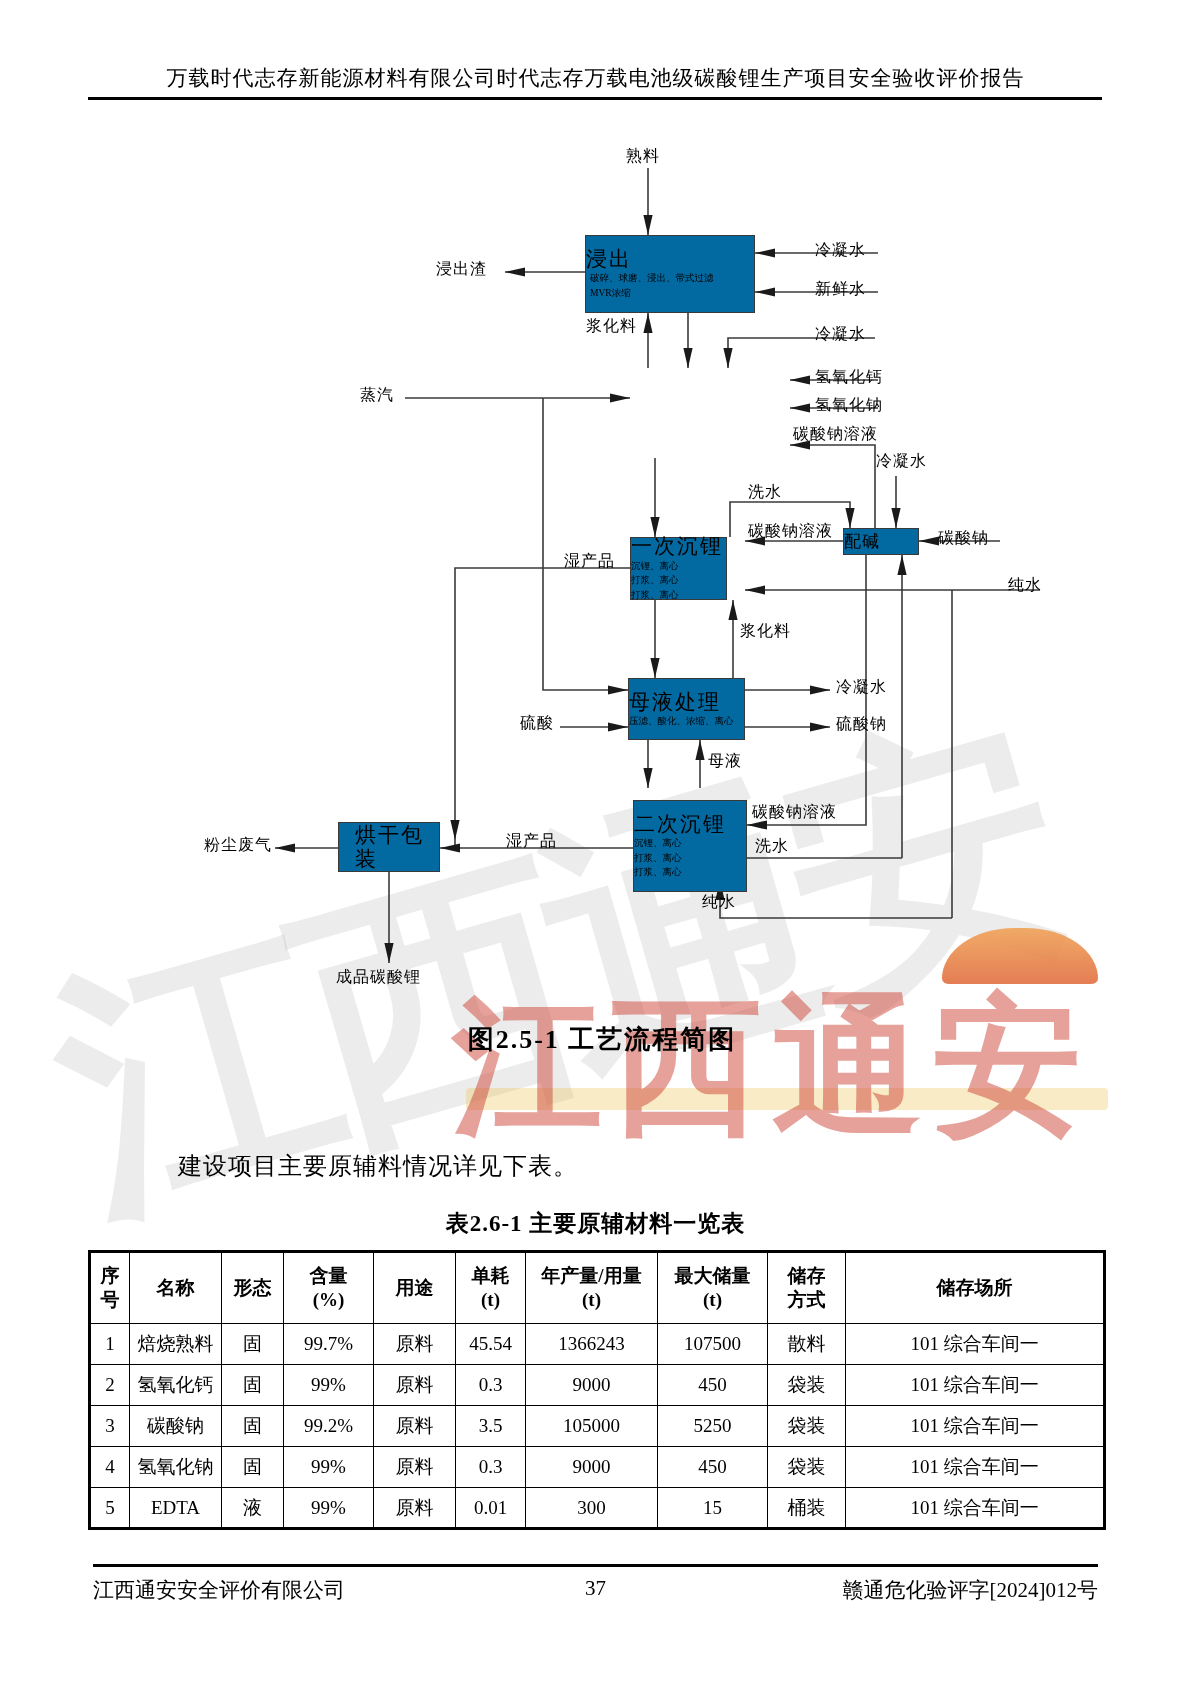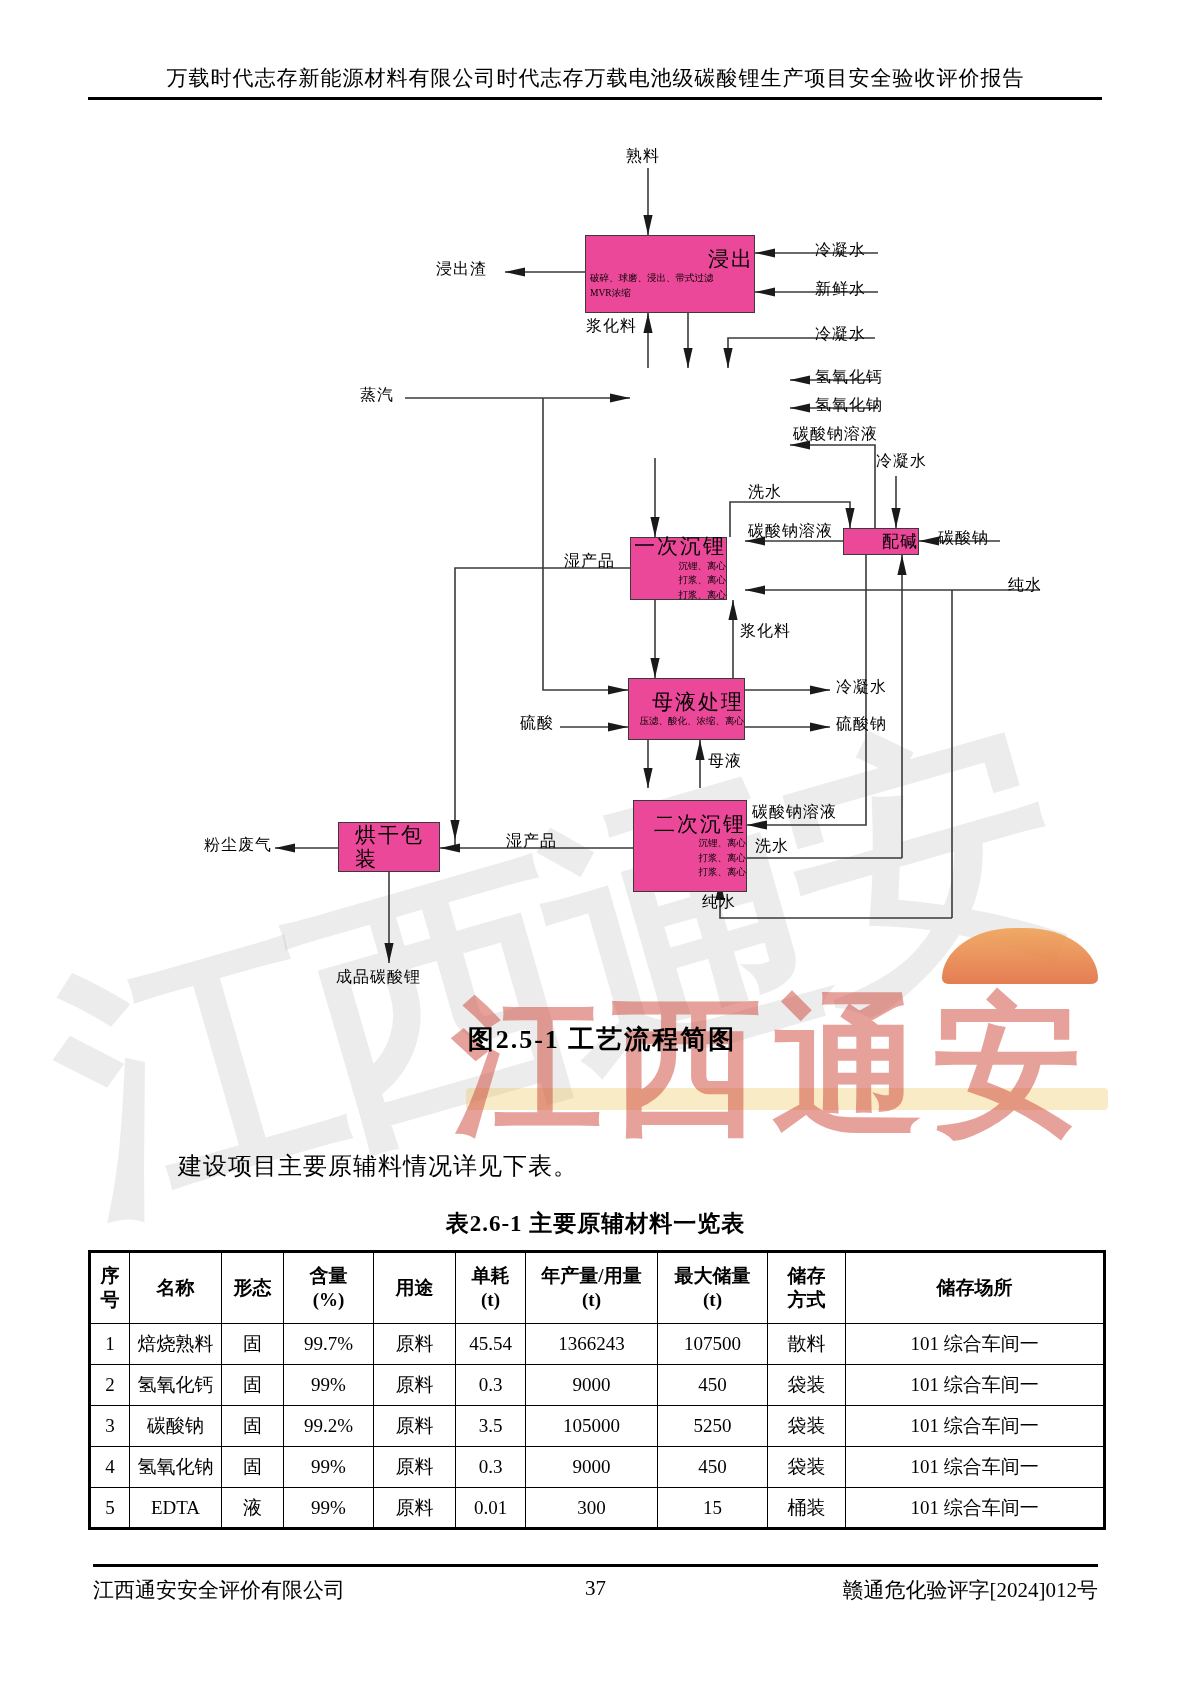--- a/index.html
+++ b/index.html
@@ -16,22 +16,22 @@
   .wm-red{position:absolute;left:452px;top:968px;font-size:150px;font-weight:bold;
           color:rgba(205,68,54,0.5);letter-spacing:10px;white-space:nowrap;z-index:1;pointer-events:none;}
   .wm-arc{position:absolute;left:942px;top:928px;width:156px;height:56px;
           border-radius:80px 80px 8px 8px / 56px 56px 6px 6px;
           background:linear-gradient(#f0a154,#e06b3c);opacity:.88;z-index:1;}
   .wm-gold{position:absolute;left:466px;top:1088px;width:642px;height:22px;
            background:rgba(234,198,92,.35);border-radius:4px;z-index:1;}
   
   .diagram{position:absolute;left:0;top:140px;width:1191px;height:860px;z-index:2;}
   .diagram svg{position:absolute;left:0;top:0;}
-  .node{position:absolute;border:1.6px solid #3a3a3a;background:#ec4899;box-sizing:border-box;
-        display:flex;flex-direction:column;align-items:flex-end;justify-content:center;z-index:2;}
+  .node{position:absolute;border:1.6px solid #3a3a3a;background:#0369a1;box-sizing:border-box;
+        display:flex;flex-direction:column;align-items:flex-start;justify-content:center;z-index:2;}
   .node .t{font-size:21px;letter-spacing:2px;line-height:1.15;}
   .node .s{font-size:9.5px;line-height:1.55;letter-spacing:0;}
   .node.small .t{font-size:17px;letter-spacing:1px;}
   .flbl{position:absolute;font-size:16px;white-space:nowrap;z-index:2;letter-spacing:1px;}
   .fig-caption{position:absolute;top:1022px;left:0;width:1120px;text-align:center;
                font-size:26px;font-weight:bold;letter-spacing:2px;z-index:2;margin-left:42px;}
   
   .sec-heading{position:absolute;top:1098px;left:128px;font-size:29px;font-weight:bold;
                letter-spacing:2px;z-index:2;}
   .sec-para{position:absolute;top:1150px;left:178px;font-size:24px;letter-spacing:1px;z-index:2;}

